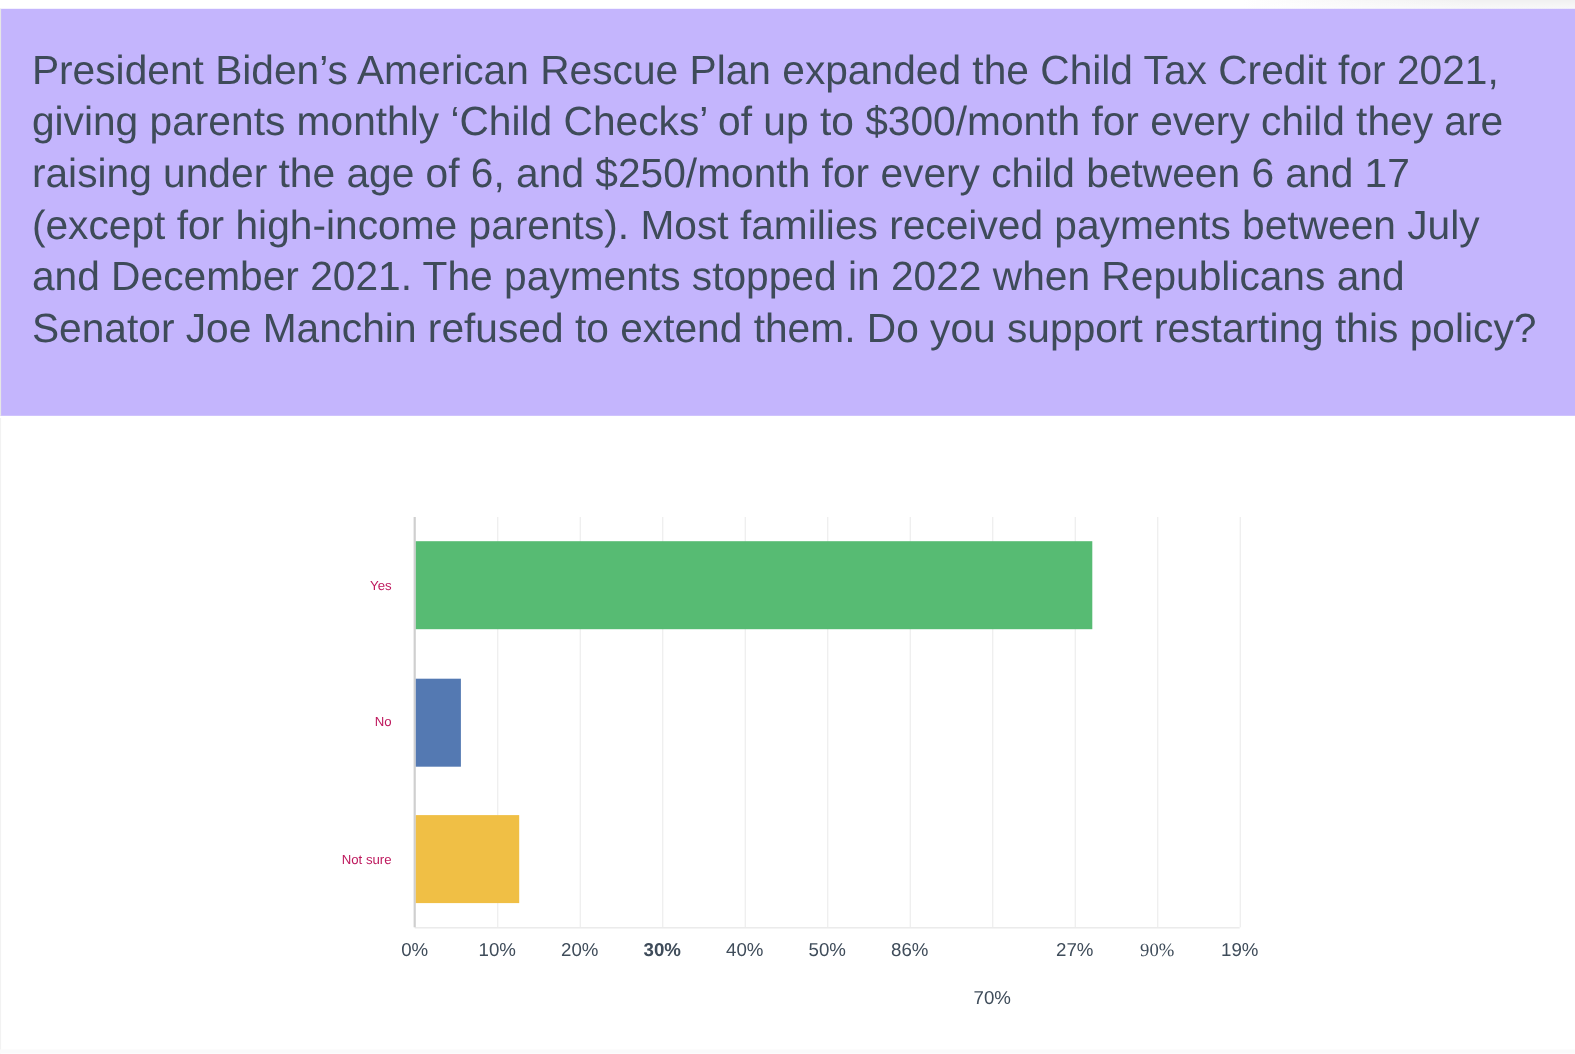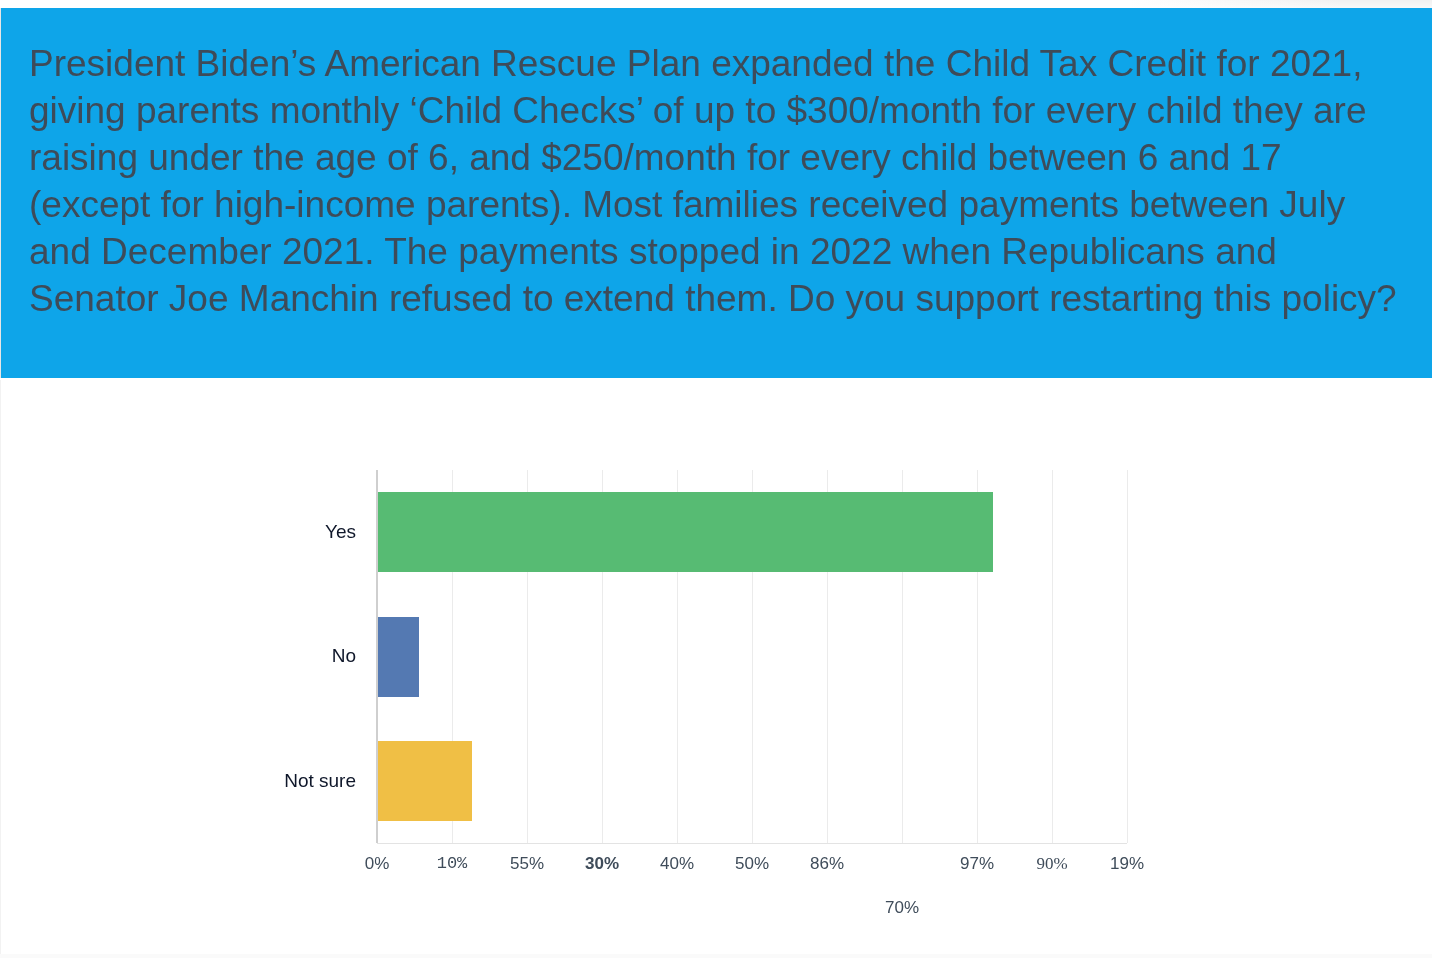--- a/index.html
+++ b/index.html
@@ -21,21 +21,21 @@
   .left-edge-line {
     position: absolute; left: 0; top: 380px; bottom: 0; width: 1px;
     background: #f2f2f2;
   }
   .bottom-strip {
     position: absolute; left: 0; right: 0; bottom: 0; height: 4px;
     background: #fafafa;
   }
   .question-card {
     position: absolute; top: 8px; left: 0; width: 1432px; height: 370px;
-    background: #0ea5e9;
+    background: #c4b5fd;
     border-left: 1px solid #e6e6e6;
     box-sizing: border-box;
     padding: 32px 28px 0 28px;
   }
   .question-text {
     margin: 0;
     max-width: 1378px;
     font-size: 37px;
     line-height: 47px;
     font-weight: 400;
@@ -43,21 +43,21 @@
   }
   .chart {
     position: absolute; left: 0; top: 470px; width: 1432px; height: 430px;
   }
   .y-labels {
     position: absolute; left: 0; top: 0; width: 356px; height: 373px;
   }
   .y-label {
     position: absolute; left: 0; width: 356px;
     display: flex; align-items: center; justify-content: flex-end;
-    font-size: 19px; color: #0f172a;
+    font-size: 12px; color: #be185d;
   }
   .plot {
     position: absolute; left: 377px; top: 0; width: 750px; height: 373px;
     border-bottom: 1px solid #e3e3e3;
   }
   .gridline {
     position: absolute; top: 0; bottom: 0; width: 1px;
     background: #ebebeb;
   }
   .gridline.zero {
@@ -104,24 +104,24 @@
       <div class="gridline" style="left: 70%;"></div>
       <div class="gridline" style="left: 80%;"></div>
       <div class="gridline" style="left: 90%;"></div>
       <div class="gridline" style="left: 100%;"></div>
       <div class="bar" style="top: 22.1667px; width: 82%; background: rgb(87, 187, 115);"></div>
       <div class="bar" style="top: 146.5px; width: 5.5%; background: rgb(84, 121, 178);"></div>
       <div class="bar" style="top: 270.833px; width: 12.5%; background: rgb(240, 191, 69);"></div>
     </div>
   <div class="x-axis" id="xaxis">
       <div class="x-tick" style="left: 0%;">0%</div>
-      <div class="x-tick" style="left: 10%; font-family: Liberation Mono, monospace;">10%</div>
-      <div class="x-tick" style="left: 20%;">55%</div>
+      <div class="x-tick" style="left: 10%;">10%</div>
+      <div class="x-tick" style="left: 20%;">20%</div>
       <div class="x-tick" style="left: 30%; font-weight: bold;">30%</div>
       <div class="x-tick" style="left: 40%;">40%</div>
       <div class="x-tick" style="left: 50%;">50%</div>
       <div class="x-tick" style="left: 60%;">86%</div>
       <div class="x-tick" style="left: 70%; margin-top: 44px;">70%</div>
-      <div class="x-tick" style="left: 80%;">97%</div>
+      <div class="x-tick" style="left: 80%;">27%</div>
       <div class="x-tick" style="left: 90%; font-family: Liberation Serif, serif;">90%</div>
       <div class="x-tick" style="left: 100%;">19%</div>
     </div>
 </section>
 
 </body></html>

